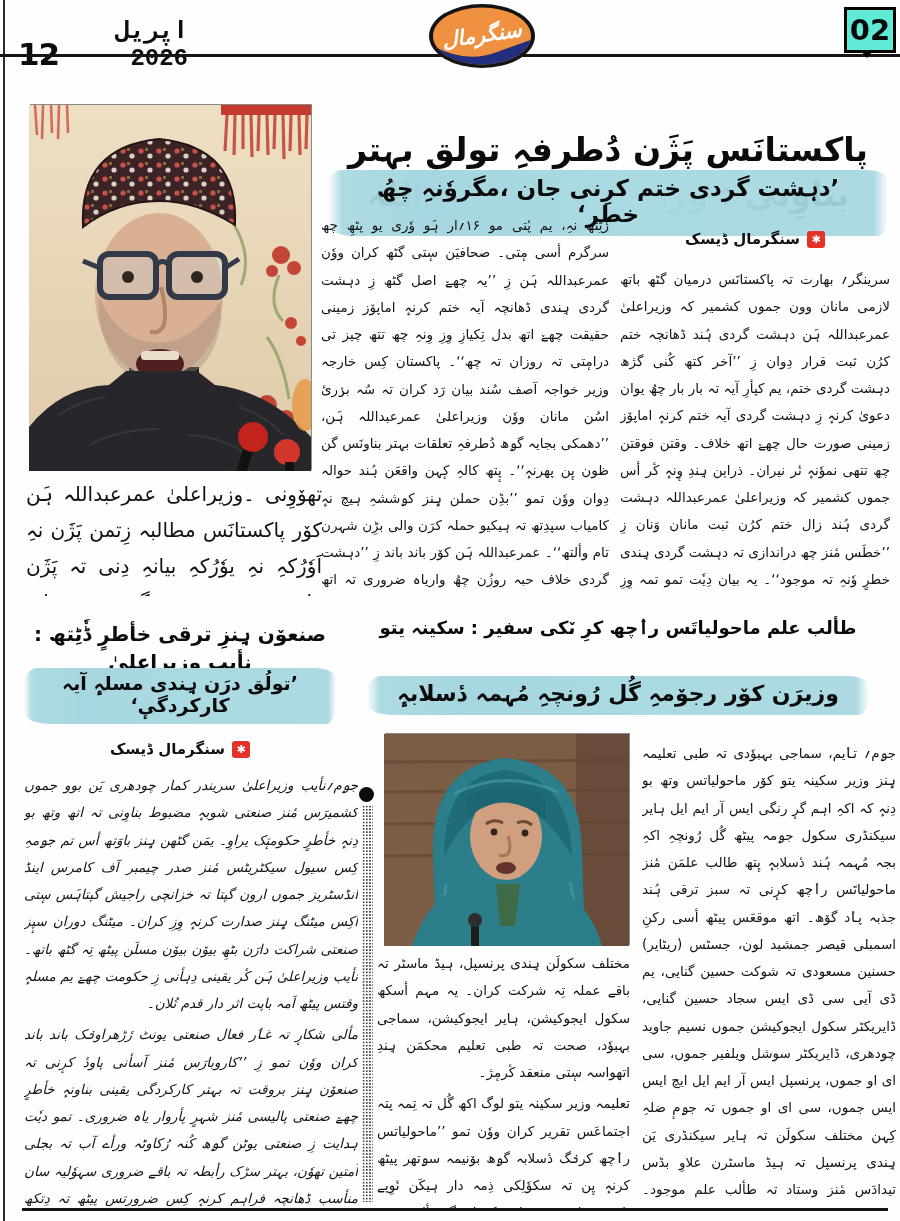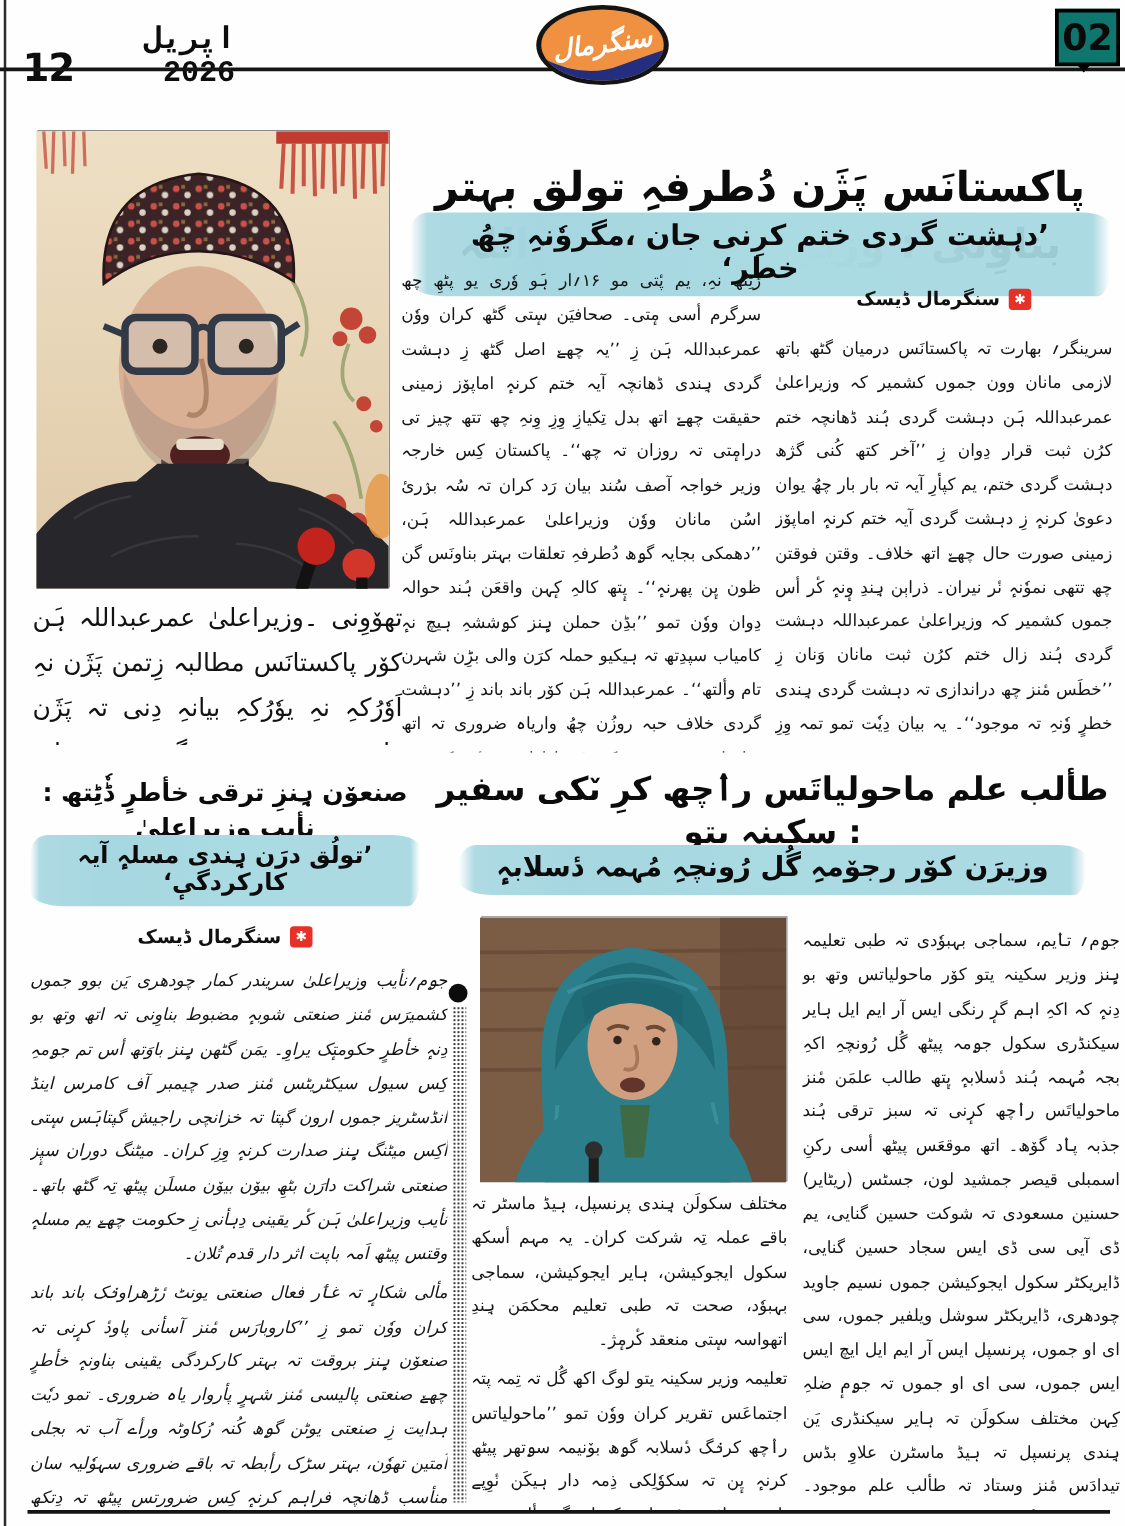--- a/index.html
+++ b/index.html
@@ -5,21 +5,21 @@
   html,body{margin:0;padding:0;}
   body{background:#ffffff;font-family:"DejaVu Sans",sans-serif;}
   .page{position:relative;width:900px;height:1221px;background:#fefefe;overflow:hidden;direction:rtl;}
   .left-border{position:absolute;left:3px;top:0;width:2px;height:1221px;background:#2b2b2b;}
   
   .issue-date{position:absolute;left:18px;top:16px;width:170px;display:flex;flex-direction:row-reverse;justify-content:flex-start;align-items:flex-end;gap:7px;direction:rtl;color:#0d0d0d;font-weight:bold;}
   .issue-date .day{font-size:31px;letter-spacing:-1px;}
   .issue-date .rest{font-size:24px;font-family:Liberation Mono, monospace;}
   .masthead{position:absolute;left:427px;top:2px;width:110px;height:68px;z-index:5;}
   .header-rule{position:absolute;left:0;top:54px;width:900px;height:2.5px;background:#161616;z-index:1;}
-  .pageno-box{position:absolute;left:844px;top:7px;width:46px;height:40px;border:3px solid #000;background:#0f766e;display:flex;align-items:center;justify-content:center;font-size:29px;font-weight:bold;color:#0a0a0a;font-family:"DejaVu Sans",sans-serif;z-index:4;}
+  .pageno-box{position:absolute;left:844px;top:7px;width:46px;height:40px;border:3px solid #000;background:#5eead4;display:flex;align-items:center;justify-content:center;font-size:29px;font-weight:bold;color:#0a0a0a;font-family:"DejaVu Sans",sans-serif;z-index:4;}
   .pageno-caret{position:absolute;left:861px;top:51px;width:0;height:0;border-left:6px solid transparent;border-right:6px solid transparent;border-top:7px solid #000;z-index:4;}
   
   .headline{position:absolute;text-align:center;font-weight:bold;color:#0b0b0b;direction:rtl;}
   .headline .main{display:block;}
   .subline{position:absolute;text-align:center;direction:rtl;}
   .hl{display:inline-block;font-weight:bold;color:#0b0b0b;padding:5px 30px 9px;background:linear-gradient(90deg,rgba(166,215,224,0) 0%,rgba(166,215,224,.9) 2.5%,#a6d7e0 18%,#aadae2 55%,rgba(166,215,224,.92) 97.5%,rgba(166,215,224,0) 100%);border-radius:14px 22px 10px 26px / 16px 10px 22px 12px;}
   
   .byline{display:flex;align-items:center;justify-content:center;gap:7px;direction:rtl;font-weight:bold;font-size:15px;color:#101010;}
   .desk-icon{display:inline-flex;align-items:center;justify-content:center;width:18px;height:17px;background:#e53127;color:#fff;font-size:11px;border-radius:3px;line-height:1;}
   
@@ -180,21 +180,21 @@
     </div>
   </div>
   <div class="bodycol" style="left:24px;top:772px;width:334px;height:434px;font-style:italic;">
     <p>جۄم؍نأیب وزیراعلیٰ سریندر کمار چودھری یَن بوو جموں کشمیرَس مٔنز صنعتی شوبہٕ مضبوط بناوِنی تہ اتھ وتھ بو دِنہٕ خأطرٍ حکومتٕک یراوِ۔ یمَن گٹھن ہٕنز باوَتھ أس تم جۄمہِ کِس سیول سیکٹریٹس مٔنز صدر چیمبر آف کامرس اینڈ انڈسٹریز جموں ارون گپتا تہ خزانچی راجیش گپتاہَس سٕتی أکِس میٹنگ ہٕنز صدارت کرنہٕ وِزِ کران۔ میٹنگ دوران سپٕز صنعتی شراکت دارَن بٹھِ بیۆن بیۆن مسلَن پیٹھ تِہ گٹھ باتھ۔ نأیب وزیراعلیٰ ہَن کٔر یقینی دِہأنی زِ حکومت چھےٚ یم مسلہٕ وقتس پیٹھ اَمہ باپت اثر دار قدم تُلان۔</p>
     <p>مألی شکارٕ تہ غٲر فعال صنعتی یونٹ رٔڑھراونٛک باند باند کران ووٗن تمو زِ ’’کاروبارَس مٔنز آسأنی پاودٔ کرٕنی تہ صنعۆن ہٕنز بروقت تہ بہتر کارکردگی یقینی بناونہٕ خأطرٍ چھےٚ صنعتی پالیسی مٔنز شہرٍ پأروار یاہ ضروری۔ تمو دیٗت ہدایت زِ صنعتی یوٹن گۄھ کُنہ رُکاوٹہ ورأے آب تہ بجلی آمتین تھوٗن، بہتر سڑک رأبطہ تہ باقے ضروری سہوٗلیہ سان منأسب ڈھانچہ فراہم کرنہٕ کِس ضرورتس پیٹھ تہ دِتکھ زور۔ اَتھ موقعَس پیٹھ تکلو شراکت دارو کہ یا اہم مسلہٕ یٕتھ منز صنعتی مراعأتی گلبٹھر ،الاٹمنٹ، رجسٹریشن عمل سہل بناوِنی تہ باقے خدشہِ آیہ باونہٕ۔</p>
   </div>
 
   <div class="dotsep-dot"></div>
   <div class="dotsep"></div>
 
-  <div class="headline" style="left:342px;top:616px;width:552px;font-size:26px;line-height:1.3;">
+  <div class="headline" style="left:342px;top:616px;width:552px;font-size:18px;line-height:1.3;">
     <span class="main">طألب علم ماحولیاتَس راٛچھ کرِ ںٚکی سفیر : سکینہ یتو</span>
   </div>
   <div class="subline" style="left:342px;top:676px;width:552px;">
     <span class="hl" style="font-size:22px;">وزیرَن کوٚر رجۆمہِ گُل رُونچہِ مُہمہ دٔسلابہٕ</span>
   </div>
 
   <div class="photo" style="left:385px;top:733px;width:245px;height:212px;">
     <svg viewBox="0 0 245 212" width="245" height="212">
       <rect width="245" height="212" fill="#7b5c45"></rect>
       <g stroke="#6b4e39" stroke-width="3">

